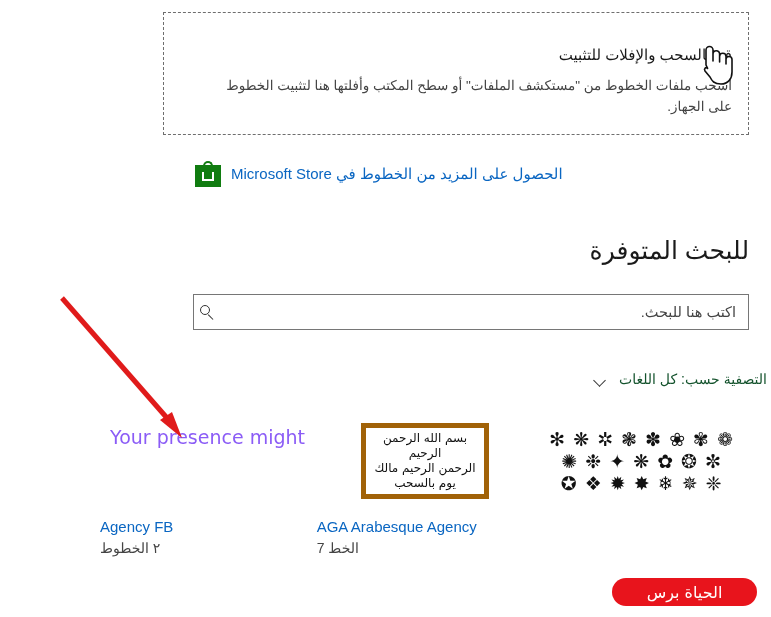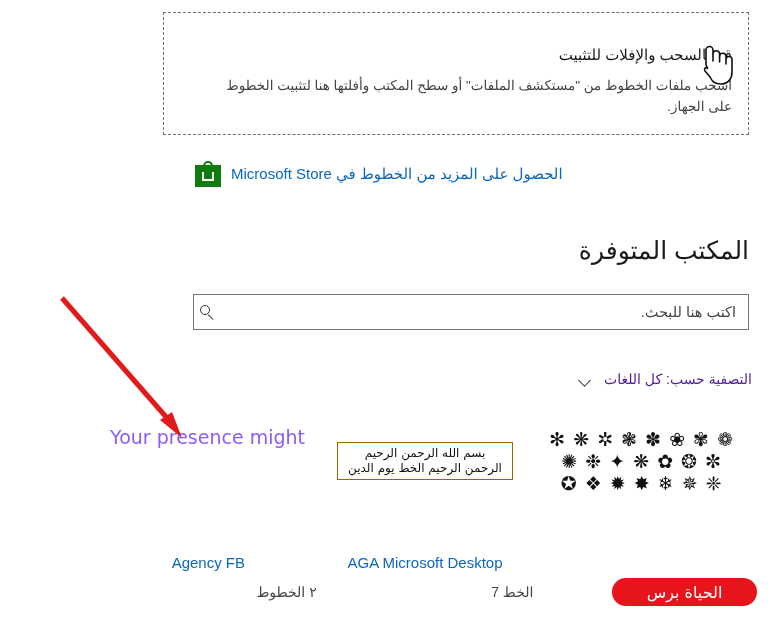--- a/index.html
+++ b/index.html
@@ -174,27 +174,27 @@
     width: 7px;
     height: 1.4px;
     background: #333333;
     transform: rotate(45deg);
     transform-origin: left center;
   }
 
   
   .filter-row {
     position: absolute;
-    right: 19px;
+    right: 4px;
     top: 371px;
     direction: rtl;
     display: flex;
     align-items: flex-end;
     font-size: 14px;
-    color: #4c1d95;
+    color: #14532d;
     cursor: pointer;
   }
   .chevron {
     margin-right: 12px;
     width: 14px;
     height: 14px;
     position: relative;
   }
   .chevron::before {
     content: "";
@@ -225,57 +225,56 @@
     position: relative;
   }
   .tile-preview {
     height: 110px;
     display: flex;
     align-items: center;
     justify-content: center;
     overflow: hidden;
   }
   .tile-label {
-    margin-top: 36px;
-    text-align: center;
+    text-align: left;
     font-size: 15px;
     color: #0a66c2;
     line-height: 22px;
     direction: rtl;
     unicode-bidi: plaintext;
     cursor: pointer;
   }
   .tile-count {
-    text-align: right;
+    text-align: left;
     font-size: 14px;
     color: #444444;
     direction: rtl;
-    margin-top: 10px;
+    margin-top: 2px;
   }
 
   
   .orn {
     font-family: "DejaVu Sans", sans-serif;
     font-size: 19px;
     color: #111;
     letter-spacing: 1px;
     line-height: 22px;
     text-align: center;
     white-space: nowrap;
   }
   .arabic-doc {
     font-family: "DejaVu Sans", sans-serif;
     font-size: 12px;
     color: #111;
     line-height: 15px;
     text-align: center;
     direction: rtl;
-    border: 1px solid #a16207;
+    border: 5px solid #a16207;
     padding: 3px 5px;
-    width: 176px;
+    width: 128px;
     box-sizing: border-box;
   }
 
   
   .annotation {
     position: absolute;
     left: 110px;
     top: 424px;
     width: 195px;
     text-align: right;
@@ -326,21 +325,21 @@
 
 <div class="store-row">
   <a class="store-link" href="#">الحصول على المزيد من الخطوط في Microsoft Store</a>
   <span class="store-icon">
     <span class="handle"></span>
     <span class="bag"></span>
     <span class="bagline"></span>
   </span>
 </div>
 
-<div class="section-title">المكتب المتوفرة</div>
+<div class="section-title">للبحث المتوفرة</div>
 
 <div class="search-box">
   <input class="search-input" type="text" placeholder="اكتب هنا للبحث." style="">
   <span class="search-icon">
     <span class="glass"></span>
       <span class="stem"></span>
   </span>
 </div>
 
 <div class="filter-row">
@@ -358,24 +357,24 @@
         <div class="orn">❈ ✵ ❄ ✸ ✹ ❖ ✪</div>
       </div>
     </div>
     <div class="tile-count"></div>
   </div>
 
   <div class="tile">
     <div class="tile-preview">
       <div class="arabic-doc">
         <div>بسم الله الرحمن الرحيم</div>
-        <div>الرحمن الرحيم الخط يوم الدين</div>
+        <div>الرحمن الرحيم مالك يوم بالسحب</div>
       </div>
     </div>
-    <div class="tile-label">AGA Microsoft Desktop</div>
+    <div class="tile-label">AGA Arabesque Agency</div>
     <div class="tile-count">الخط 7</div>
   </div>
 
   <div class="tile">
     <div class="tile-preview"></div>
     <div class="tile-label">Agency FB</div>
     <div class="tile-count">٢ الخطوط</div>
   </div>
 
 </div>

